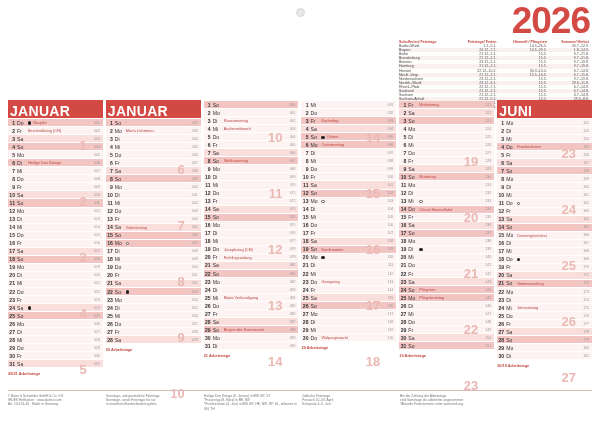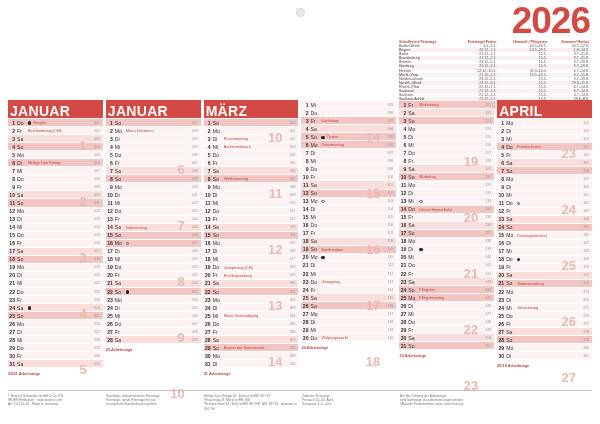--- a/index.html
+++ b/index.html
@@ -583,21 +583,20 @@
           </div>
         </div>
         <div class="bignum" style="top: 62px;">6</div>
         <div class="bignum" style="top: 118px;">7</div>
         <div class="bignum" style="top: 174px;">8</div>
         <div class="bignum" style="top: 230px;">9</div>
         <div class="bignum" style="top: 286px;">10</div>
         <div class="mfoot">20 Arbeitstage</div>
       </div>
       <div class="month">
-        <div class="mhead">MÄRZ</div>
         <div class="days">
           <div class="row sun">
             <span class="d">1</span>
             <span class="wd">So</span>
             <span class="nm"></span>
             <span class="kw">060</span>
           </div>
           <div class="row ">
             <span class="d">2</span>
             <span class="wd">Mo</span>
@@ -1166,21 +1165,21 @@
           </div>
         </div>
         <div class="bignum" style="top: 54px;">19</div>
         <div class="bignum" style="top: 110px;">20</div>
         <div class="bignum" style="top: 166px;">21</div>
         <div class="bignum" style="top: 222px;">22</div>
         <div class="bignum" style="top: 278px;">23</div>
         <div class="mfoot">19 Arbeitstage</div>
       </div>
       <div class="month">
-        <div class="mhead">APRIL</div>
+        <div class="mhead">JUNI</div>
         <div class="days">
           <div class="row ">
             <span class="d">1</span>
             <span class="wd">Mo</span>
             <span class="nm"></span>
             <span class="kw">152</span>
           </div>
           <div class="row ">
             <span class="d">2</span>
             <span class="wd">Di</span>

